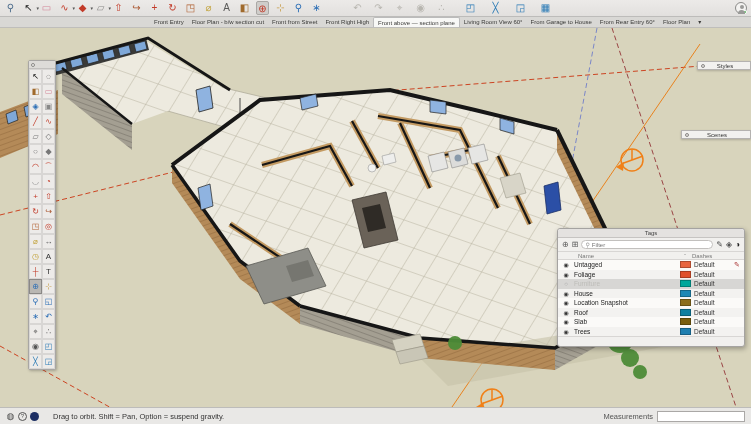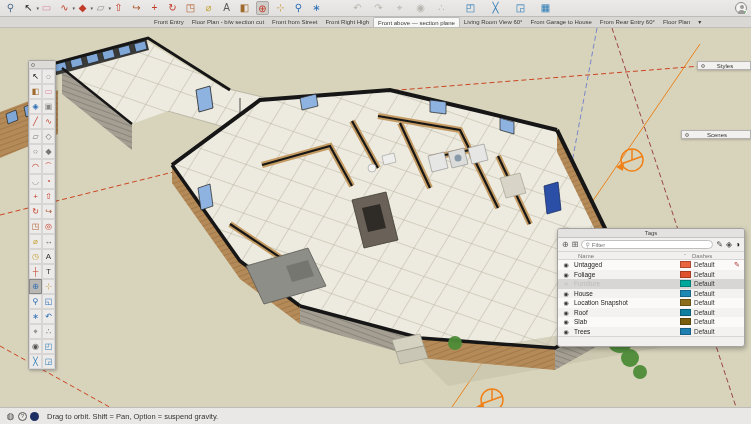--- a/index.html
+++ b/index.html
@@ -93,21 +93,21 @@
   .tags-footer { height:10px; border-top:1px solid #d8d6d4; }
 
   
   .statusbar { height:17px; background:#e9e8e6; border-top:1px solid #bdbcba;
     display:flex; align-items:center; padding:0 6px; font-size:7.5px; color:#333; }
   .sb-icon { width:9px; height:9px; border-radius:50%; margin-right:3px;
     display:flex; align-items:center; justify-content:center; font-size:6px; }
   .sb-geo { color:#444; font-size:9px; }
   .sb-help { border:1px solid #555; color:#555; }
   .sb-blue { background:#1d2f63; color:#1d2f63; }
-  .sb-hint { margin-left:5px; }
+  .sb-hint { margin-left:11px; }
   .sb-right { margin-left:auto; display:flex; align-items:center; gap:4px; }
   .sb-meas-label { color:#555; font-size:7.5px; }
   .sb-meas-input { width:88px; height:11px; border:1px solid #aaa8a6; background:#fff;
     font-size:7px; font-family:"Liberation Sans",sans-serif; padding:0 2px; }
 </style>
 </head>
 <body>
 
 <div class="app">
 
@@ -457,14 +457,18 @@
         </div>
       <div class="tags-footer"></div>
     </div>
   </div>
 
   <div class="statusbar">
     <span class="sb-icon sb-geo">◍</span>
     <span class="sb-icon sb-help">?</span>
     <span class="sb-icon sb-blue">●</span>
     <span class="sb-hint">Drag to orbit. Shift = Pan, Option = suspend gravity.</span>
+    <span class="sb-right">
+      <span class="sb-meas-label">Measurements</span>
+      <input class="sb-meas-input" value="" style="">
+    </span>
   </div>
 </div>
 
 </body></html>

